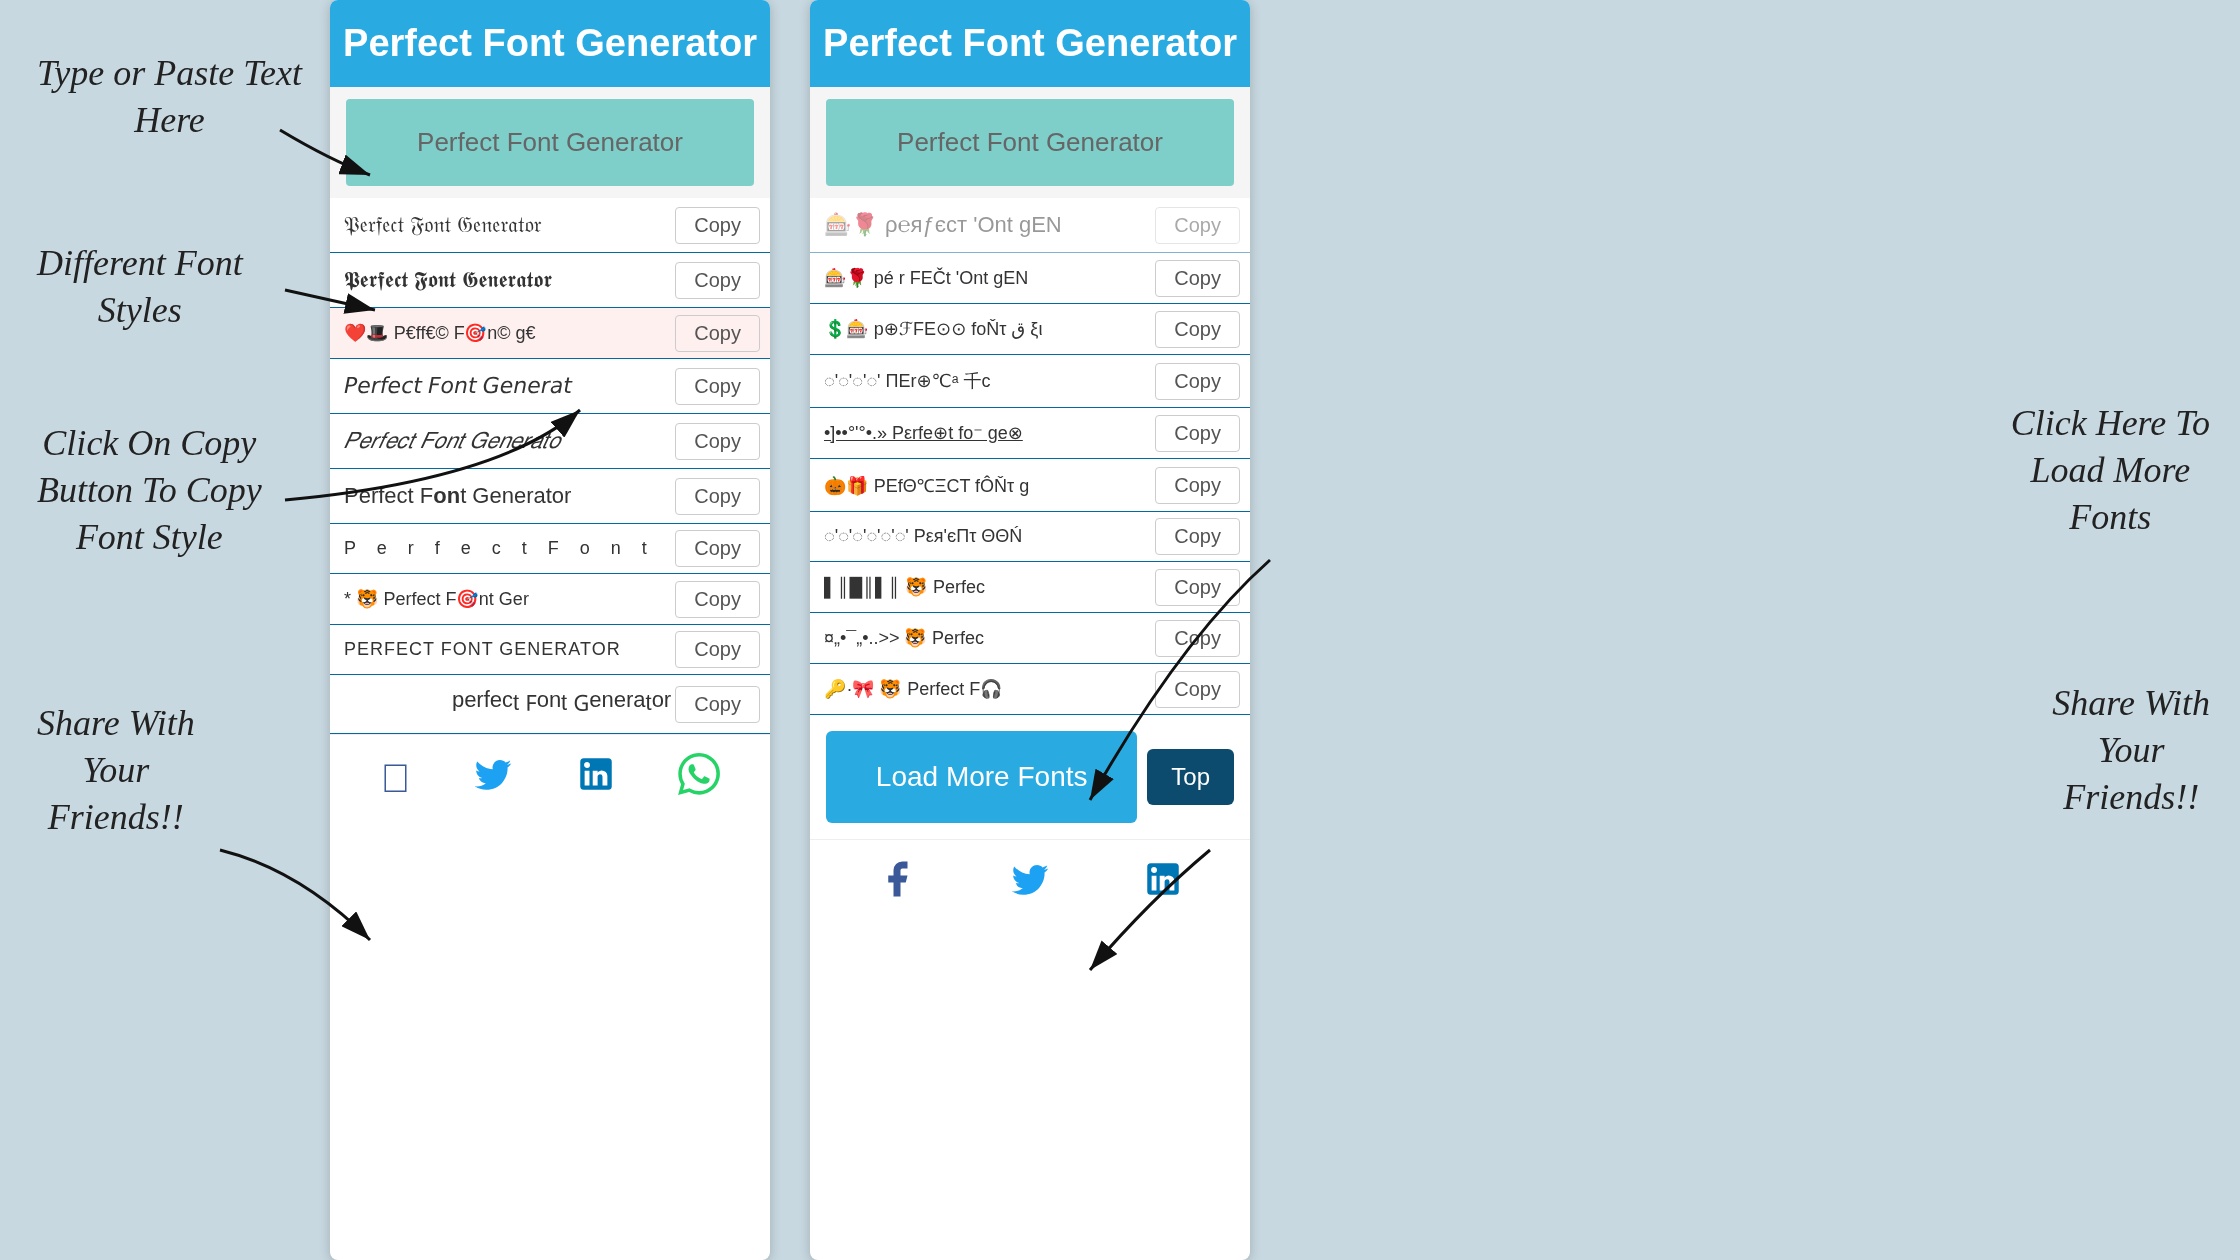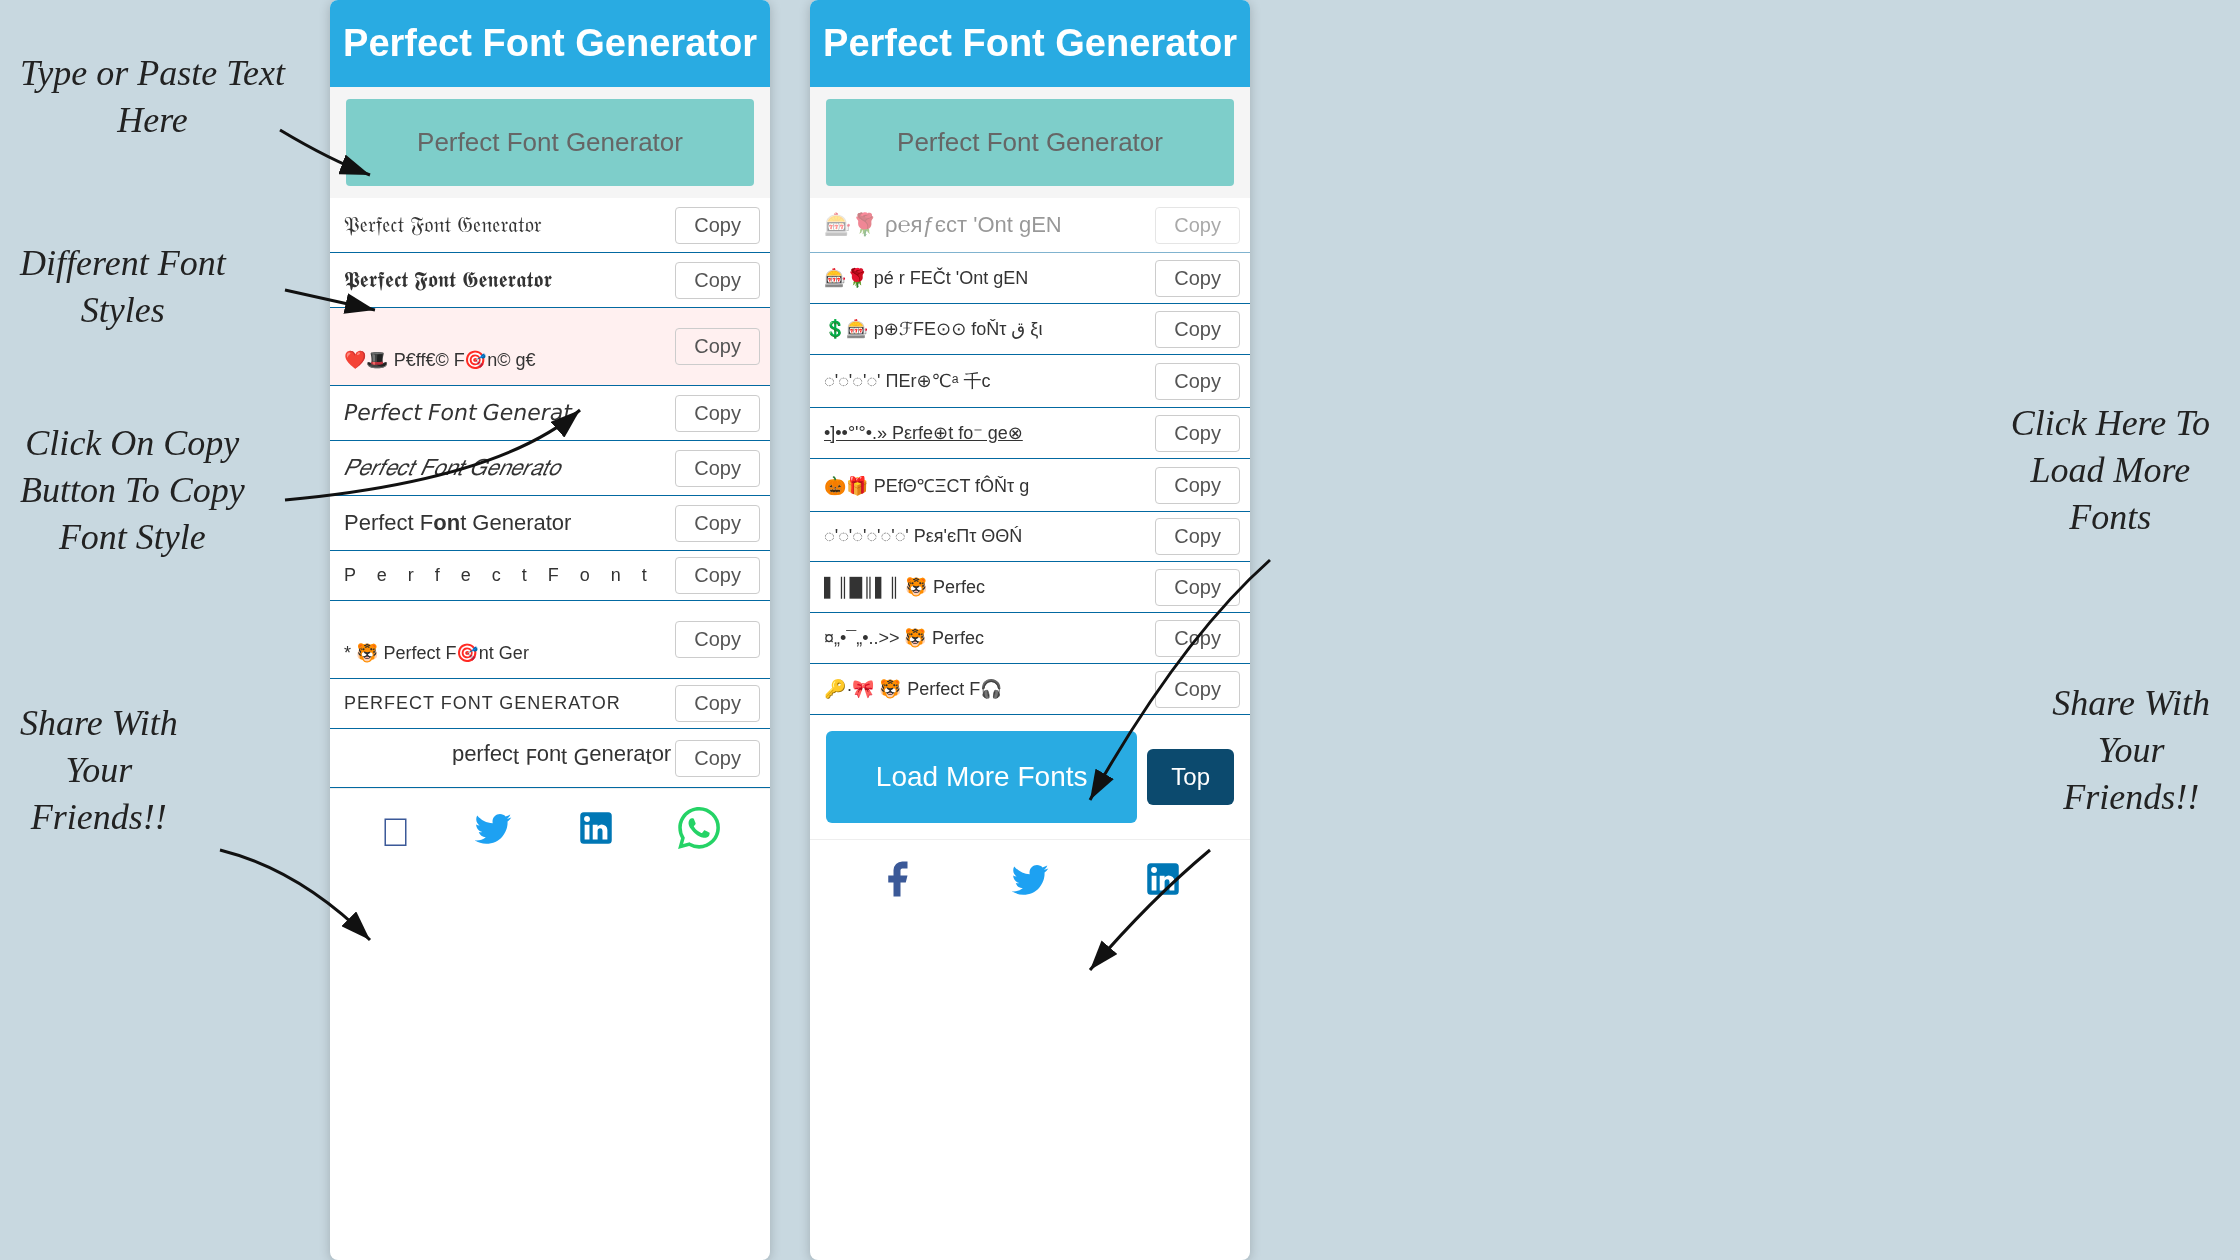--- a/index.html
+++ b/index.html
@@ -14,20 +14,21 @@
 
     
     .annotation {
       position: absolute;
       font-family: 'Comic Sans MS', cursive;
       font-size: 36px;
       color: #222;
       line-height: 1.3;
       text-align: center;
       font-style: italic;
+      margin-left: 17px;
     }
 
     
     .phone-panel {
       position: absolute;
       background: #fff;
       width: 440px;
       border-radius: 8px;
       overflow: hidden;
       box-shadow: 0 2px 12px rgba(0,0,0,0.2);
@@ -120,21 +121,21 @@
 
     
     #panel2 {
       left: 810px;
       top: 0;
       height: 1260px;
     }
     .font-spaced { letter-spacing: 8px; font-size: 18px; }
     .font-italic { }
     .font-upper { text-transform: uppercase; font-size: 18px; letter-spacing: 1px; }
-    .font-emoji { font-size: 18px; margin-top: 27px; }
+    .font-emoji { font-size: 18px; }
 
     
     svg.arrows {
       position: absolute;
       top: 0; left: 0;
       width: 2240px;
       height: 1260px;
       pointer-events: none;
     }
   </style>

